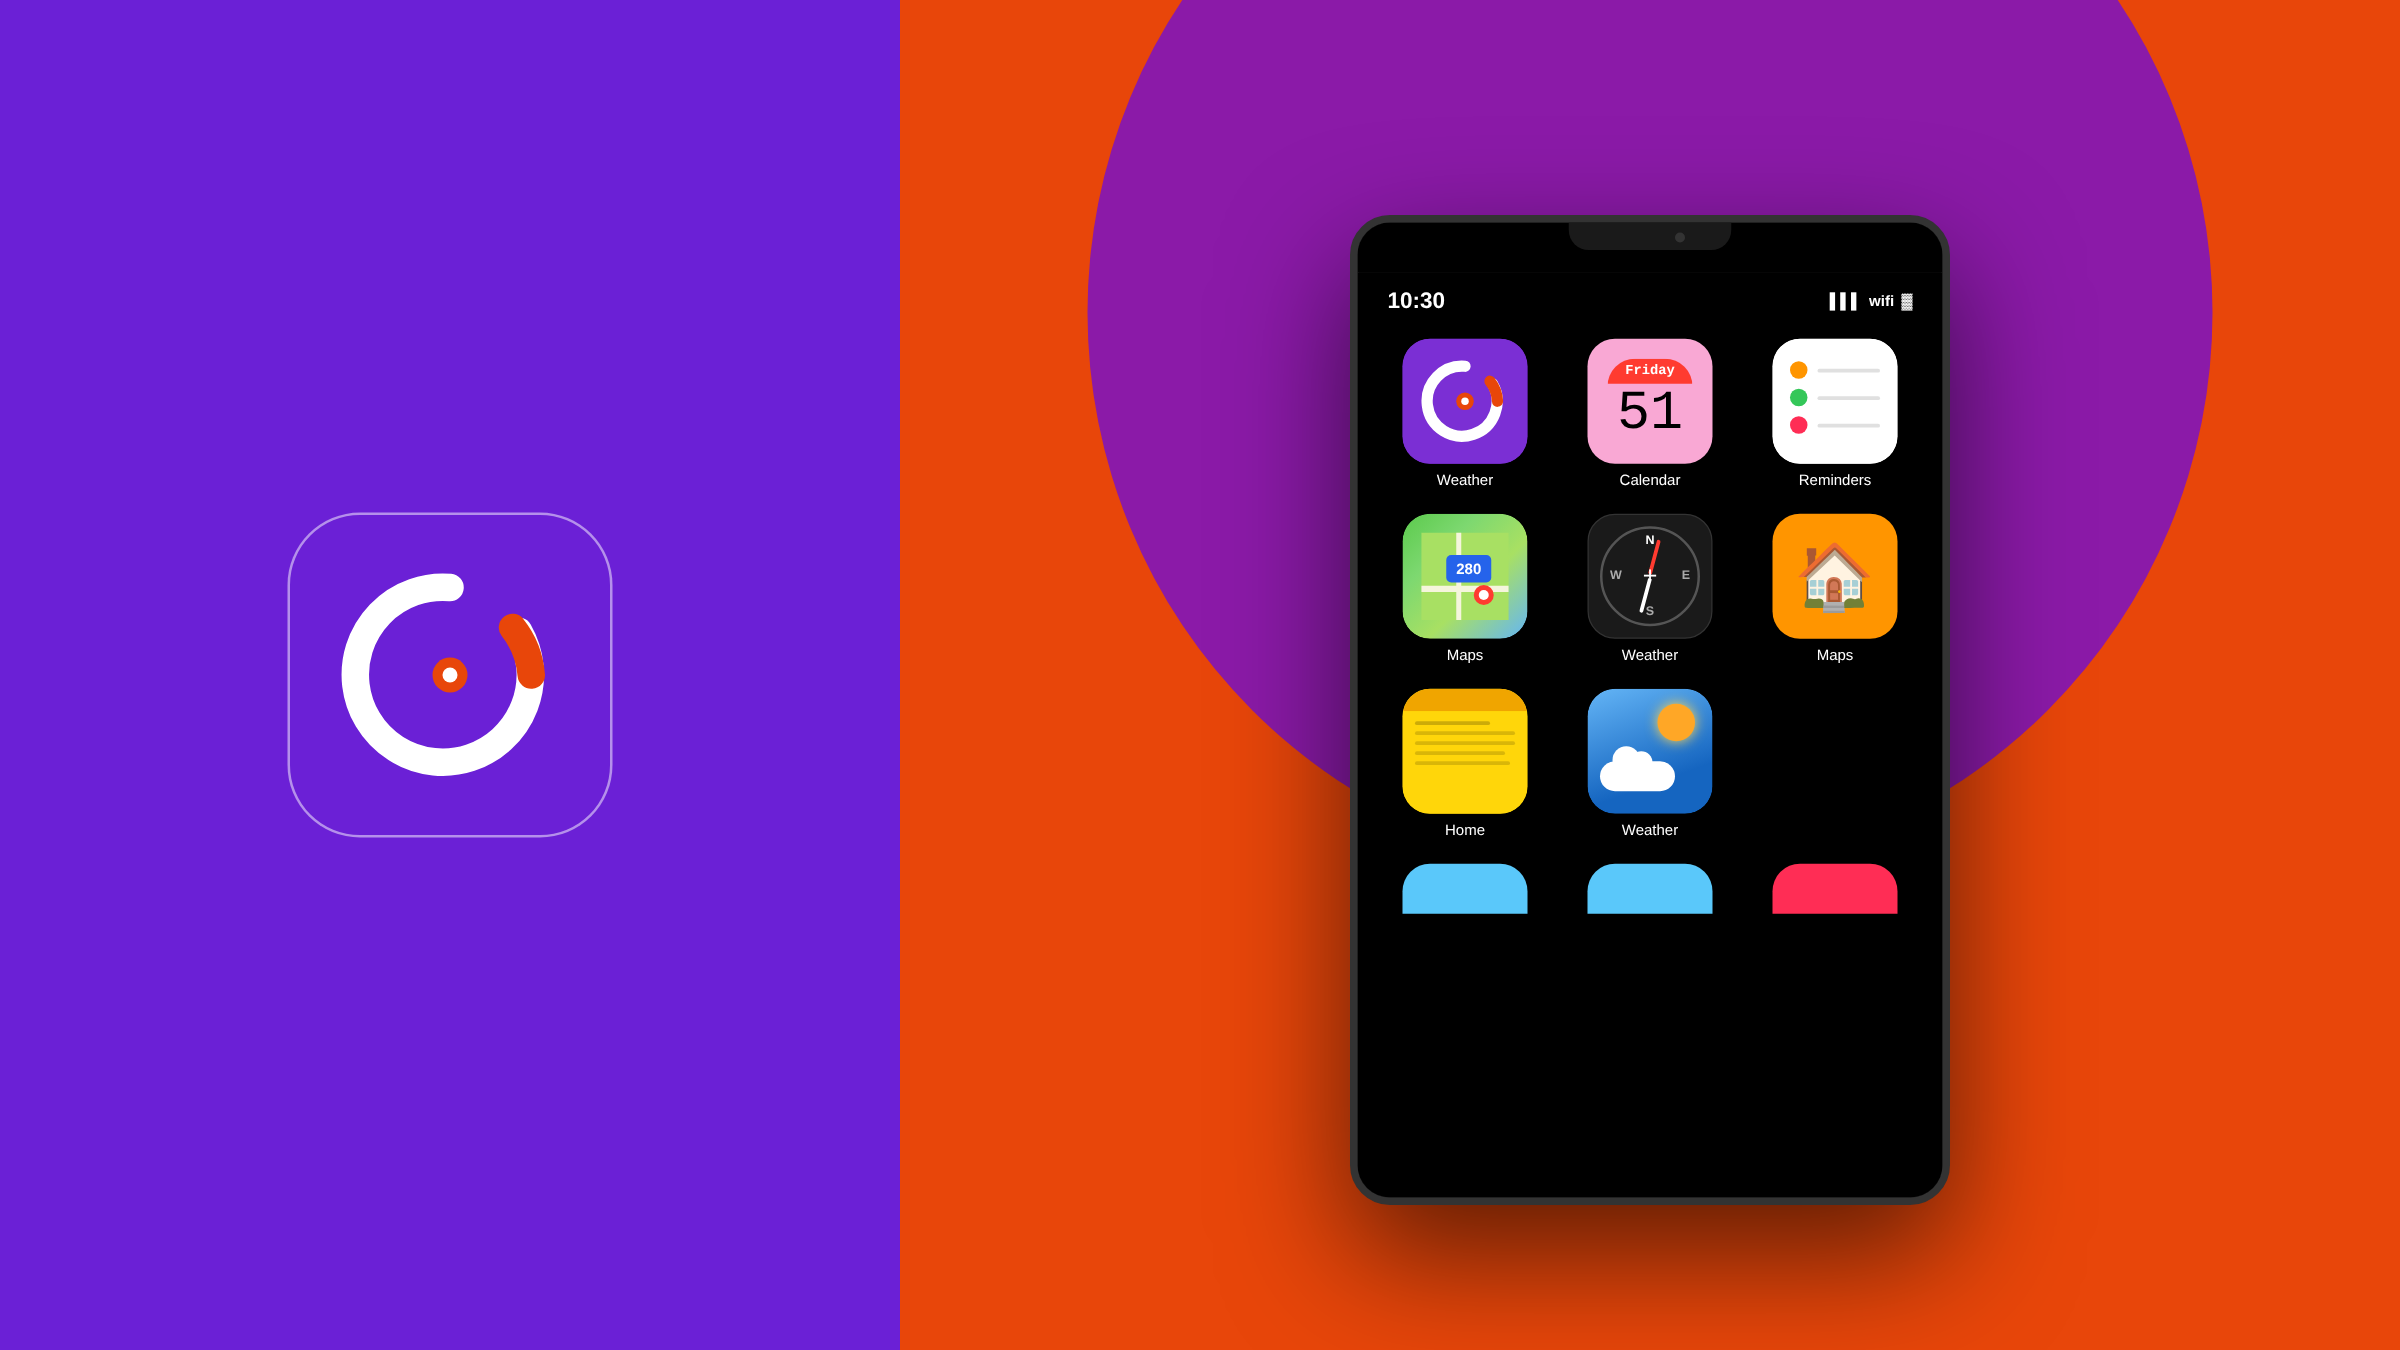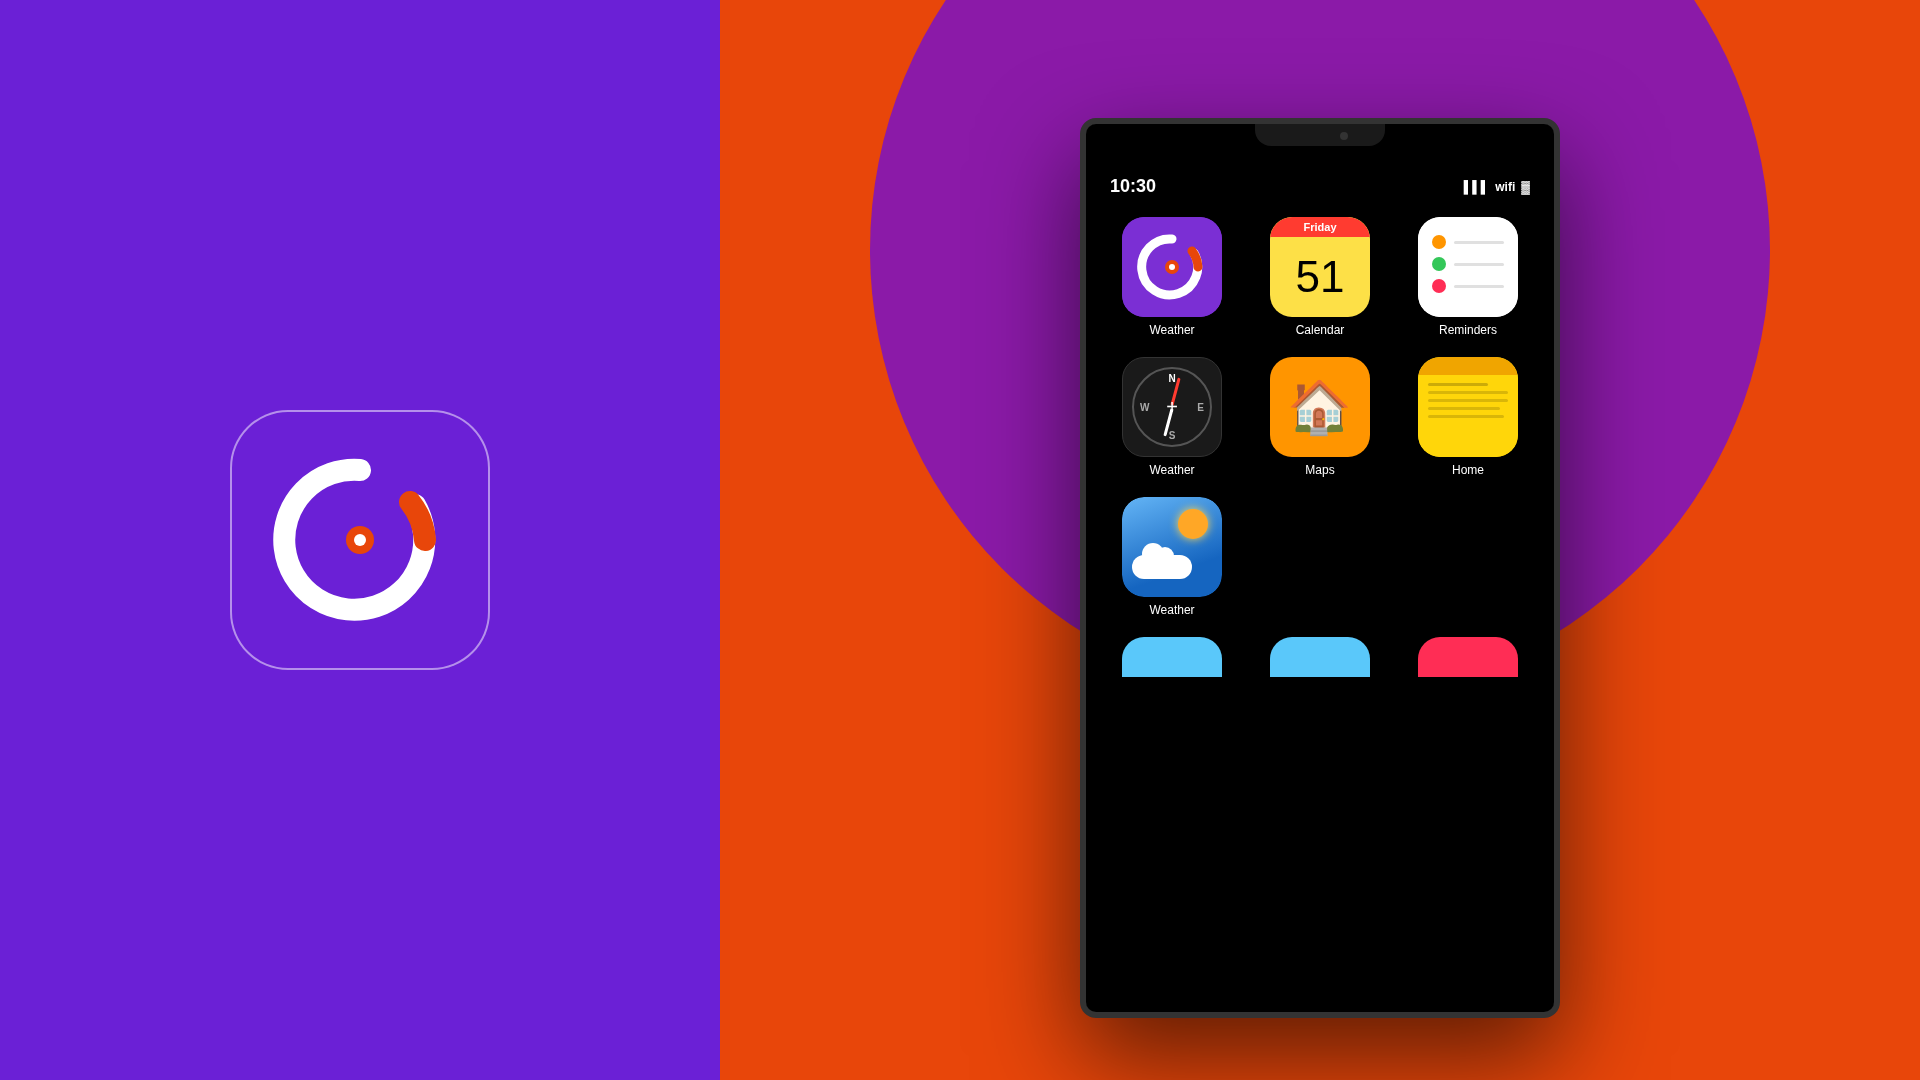--- a/index.html
+++ b/index.html
@@ -56,23 +56,23 @@
       top: -200px;
       left: 50%;
       transform: translateX(-50%);
     }
 
     
     .phone-mockup {
       position: relative;
       z-index: 10;
       width: 480px;
-      height: 900px;
+      height: 792px;
       background: #1a1a1a;
-      border-radius: 16px;
+      border-radius: 32px;
       border: 6px solid #333;
       overflow: hidden;
       box-shadow: 0 40px 100px rgba(0,0,0,0.6), inset 0 0 0 1px #444;
       margin-top: 56px;
     }
 
     .phone-notch-area {
       background: #000;
       height: 40px;
       display: flex;
@@ -447,21 +447,21 @@
                 <path d="M56 20 A28 28 0 0 1 62 36" stroke="#E8460A" stroke-width="9" fill="none" stroke-linecap="round"></path>
                 <circle cx="36" cy="36" r="7" fill="#E8460A"></circle>
                 <circle cx="36" cy="36" r="3" fill="white"></circle>
               </svg>
             </div>
           </div>
           <span class="app-label">Weather</span>
         </div>
 
         <div class="app-item">
-          <div class="app-icon" style="background:#fde047; border-radius:22px; overflow:hidden; padding:0;">
+          <div class="app-icon" style="background:#f9a8d4; border-radius:22px; overflow:hidden; padding:16px;font-family:Liberation Mono, monospace;">
             <div class="calendar-icon">
               <div class="calendar-header">Friday</div>
               <div class="calendar-body">
                 <span class="calendar-day">51</span>
               </div>
             </div>
           </div>
           <span class="app-label">Calendar</span>
         </div>
 
@@ -478,20 +478,40 @@
               </div>
               <div class="reminder-dot-row">
                 <div class="reminder-dot dot-pink"></div>
                 <div class="reminder-line"></div>
               </div>
             </div>
           </div>
           <span class="app-label">Reminders</span>
         </div>
 
+        <div class="app-item">
+          <div class="app-icon" style="border-radius:22px; overflow:hidden; padding:0;">
+            <div class="maps-icon">
+              <svg width="70" height="70" viewBox="0 0 70 70" xmlns="http://www.w3.org/2000/svg">
+
+                <rect width="70" height="70" fill="#A8E063"></rect>
+
+                <line x1="0" y1="45" x2="70" y2="45" stroke="#F5F5DC" stroke-width="5"></line>
+                <line x1="30" y1="0" x2="30" y2="70" stroke="#F5F5DC" stroke-width="4"></line>
+
+                <rect x="20" y="18" width="36" height="22" rx="4" fill="#2563EB"></rect>
+                <text x="38" y="33" text-anchor="middle" fill="white" font-size="12" font-weight="bold">280</text>
+
+                <circle cx="50" cy="50" r="8" fill="#FF3B30"></circle>
+                <circle cx="50" cy="50" r="4" fill="white"></circle>
+              </svg>
+            </div>
+          </div>
+          <span class="app-label">Maps</span>
+        </div>
 
         <div class="app-item">
           <div class="app-icon icon-compass">
             <div class="compass-icon-inner">
               <span class="compass-n">N</span>
               <span class="compass-s">S</span>
               <span class="compass-e">E</span>
               <span class="compass-w">W</span>
               <div class="compass-needle-red"></div>
               <div class="compass-needle-white"></div>

